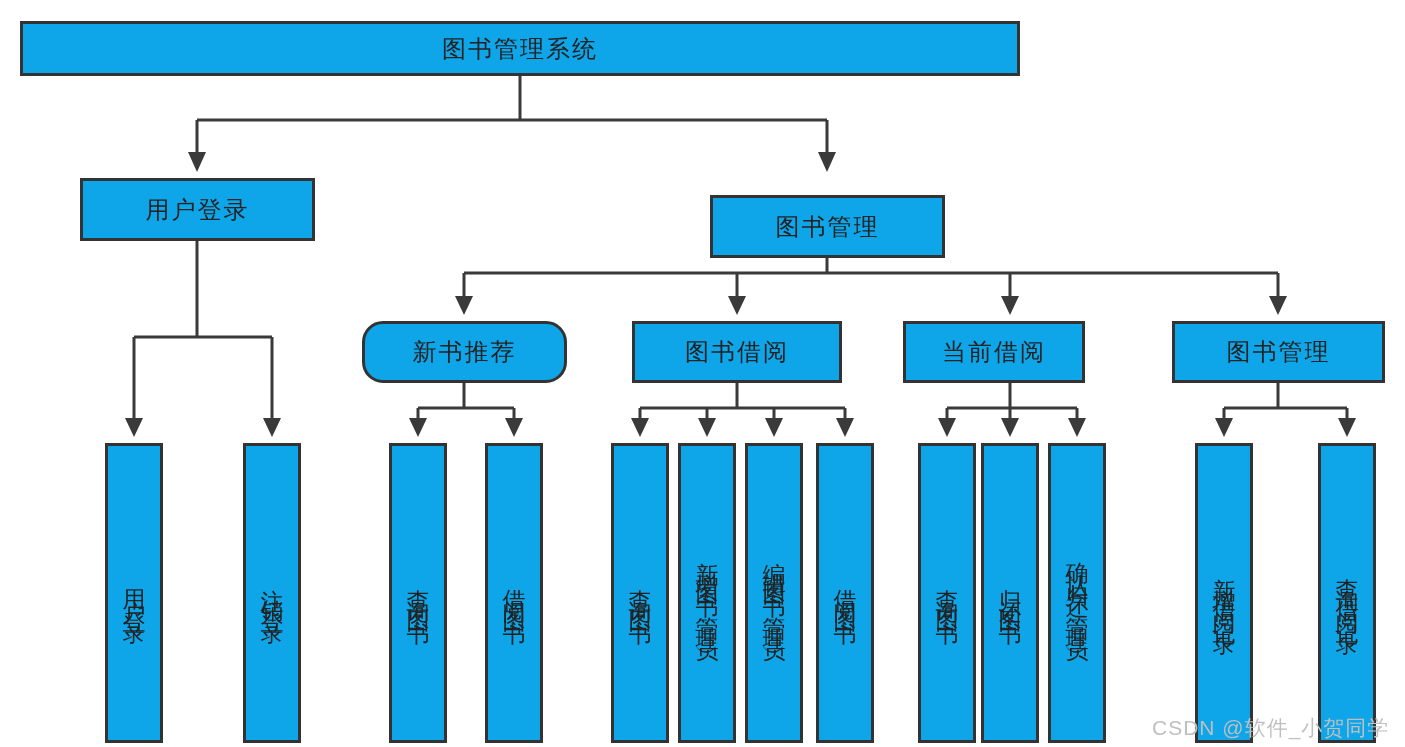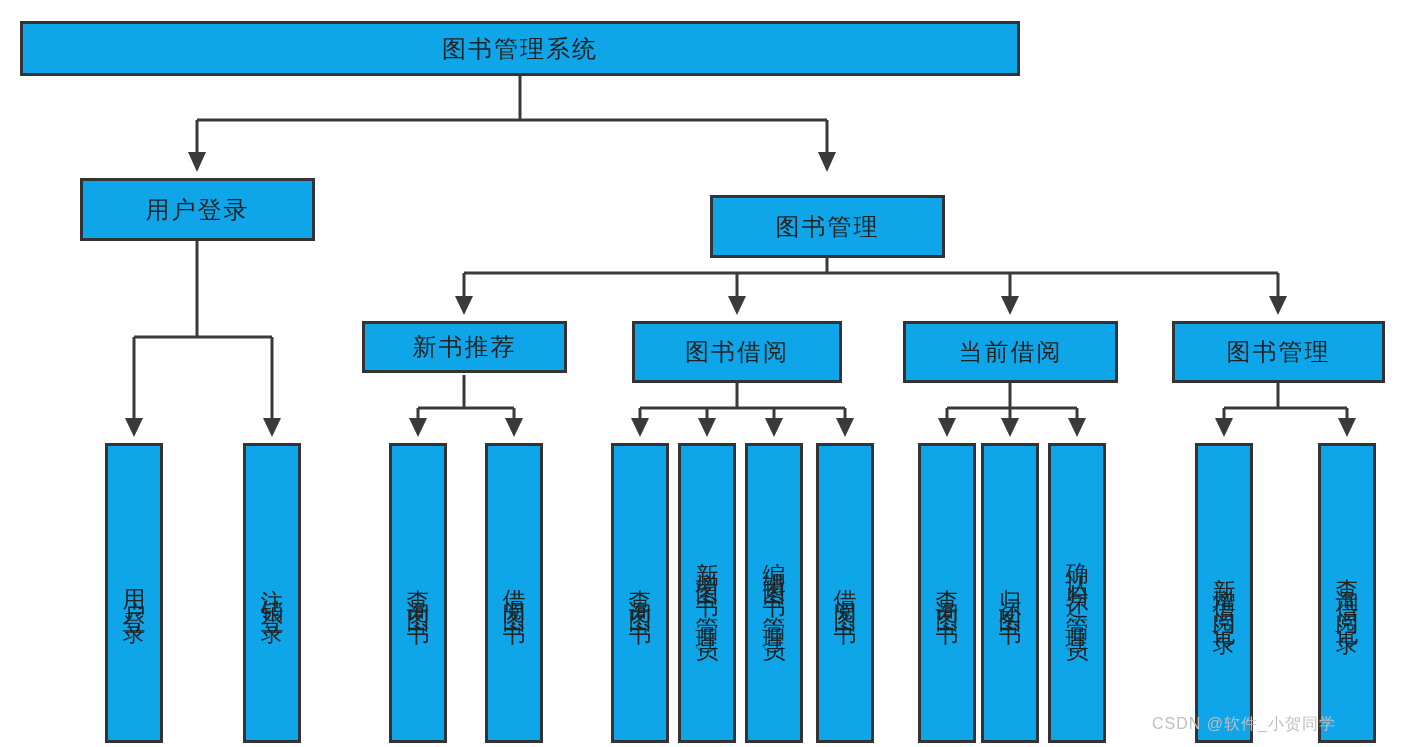--- a/index.html
+++ b/index.html
@@ -41,21 +41,21 @@
   #connectors {
     position: absolute;
     left: 0; top: 0;
     width: 1405px;
     height: 747px;
   }
   #watermark {
     position: absolute;
     left: 1152px;
     top: 714px;
-    font-size: 16px;
+    font-size: 21px;
     color: #bfbfbf;
     white-space: nowrap;
     z-index: 5;
     letter-spacing: 1px;
   }
 </style>
 </head>
 <body>
 
 <div id="canvas">
@@ -102,27 +102,27 @@
     <span>图书管理系统</span>
   </div>
 
   <div class="box h" style="left:80px; top:170px; width:235px; height:63px;">
     <span>用户登录</span>
   </div>
   <div class="box h" style="left:710px; top:187px; width:235px; height:63px;">
     <span>图书管理</span>
   </div>
 
-  <div class="box h" style="left:362px; top:313px; width:205px; height:52px;">
+  <div class="box h" style="left:362px; top:313px; width:205px; height:62px;border-radius:21px;">
     <span>新书推荐</span>
   </div>
   <div class="box h" style="left:632px; top:313px; width:210px; height:62px;text-align:center;">
     <span>图书借阅</span>
   </div>
-  <div class="box h" style="left:903px; top:313px; width:215px; height:62px;">
+  <div class="box h" style="left:903px; top:313px; width:182px; height:62px;">
     <span>当前借阅</span>
   </div>
   <div class="box h" style="left:1172px; top:313px; width:213px; height:62px;">
     <span>图书管理</span>
   </div>
 
   <div class="box v" style="left:105px; top:435px; width:58px; height:300px;">
     <span>用户登录</span>
   </div>
   <div class="box v" style="left:243px; top:435px; width:58px; height:300px;">

